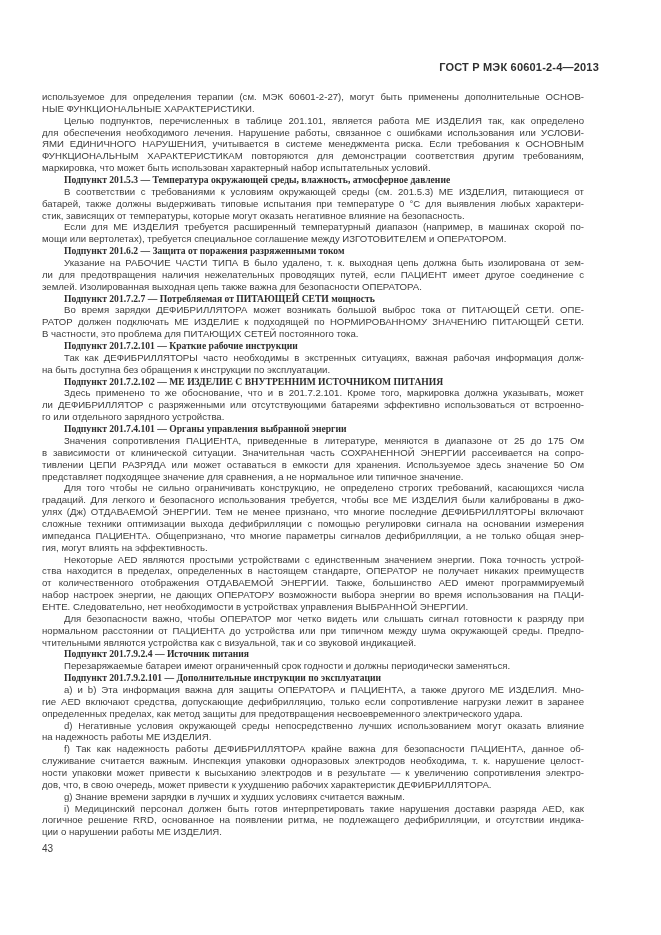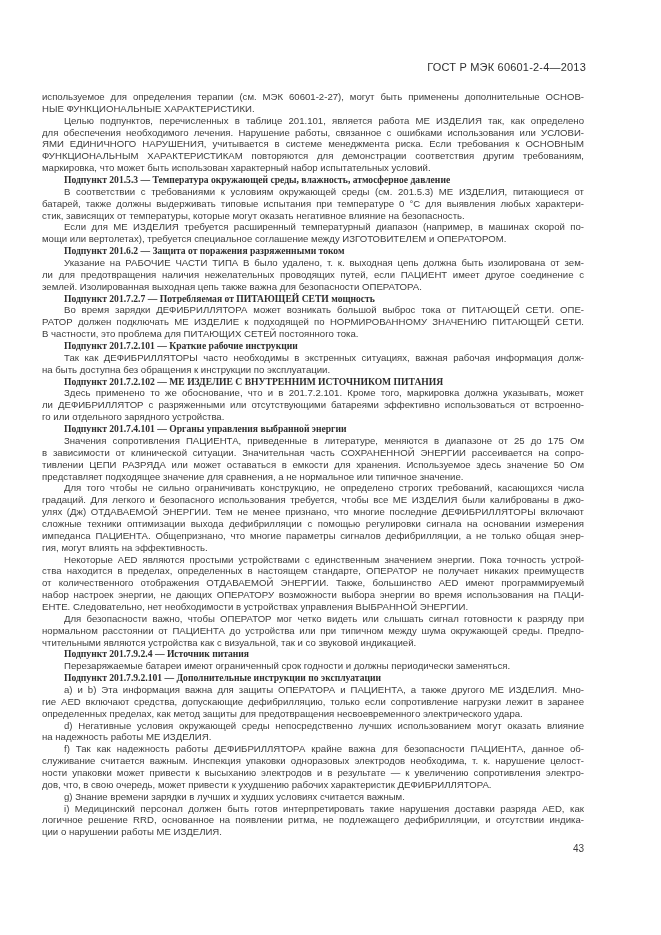--- a/index.html
+++ b/index.html
@@ -11,25 +11,25 @@
     position: relative;
     width: 661px;
     height: 935px;
     background: #ffffff;
     font-family: "Liberation Sans", "DejaVu Sans", sans-serif;
     overflow: hidden;
   }
   .doc-header {
     position: absolute;
     top: 61px;
-    left: 44px;
+    left: 57px;
     width: 542px;
     text-align: right;
     font-size: 11px;
-    font-weight: 400;
+    font-weight: 700;
     letter-spacing: 0.2px;
     color: #2f2f2f;
   }
   .content {
     position: absolute;
     top: 91px;
     left: 42px;
     width: 542px;
     font-size: 9.6px;
     line-height: 11.87px;
@@ -53,21 +53,21 @@
     color: #2e2e2e;
     font-family: Liberation Serif, serif;
   }
   .italic {
   }
   .page-number {
     position: absolute;
     top: 843px;
     left: 42px;
     width: 542px;
-    text-align: right;
+    text-align: left;
     font-size: 10px;
     color: #3c3c3c;
   }
 </style>
 </head>
 <body>
 
 <div class="page">
   <div class="doc-header">ГОСТ Р МЭК 60601-2-4—2013</div>
 

